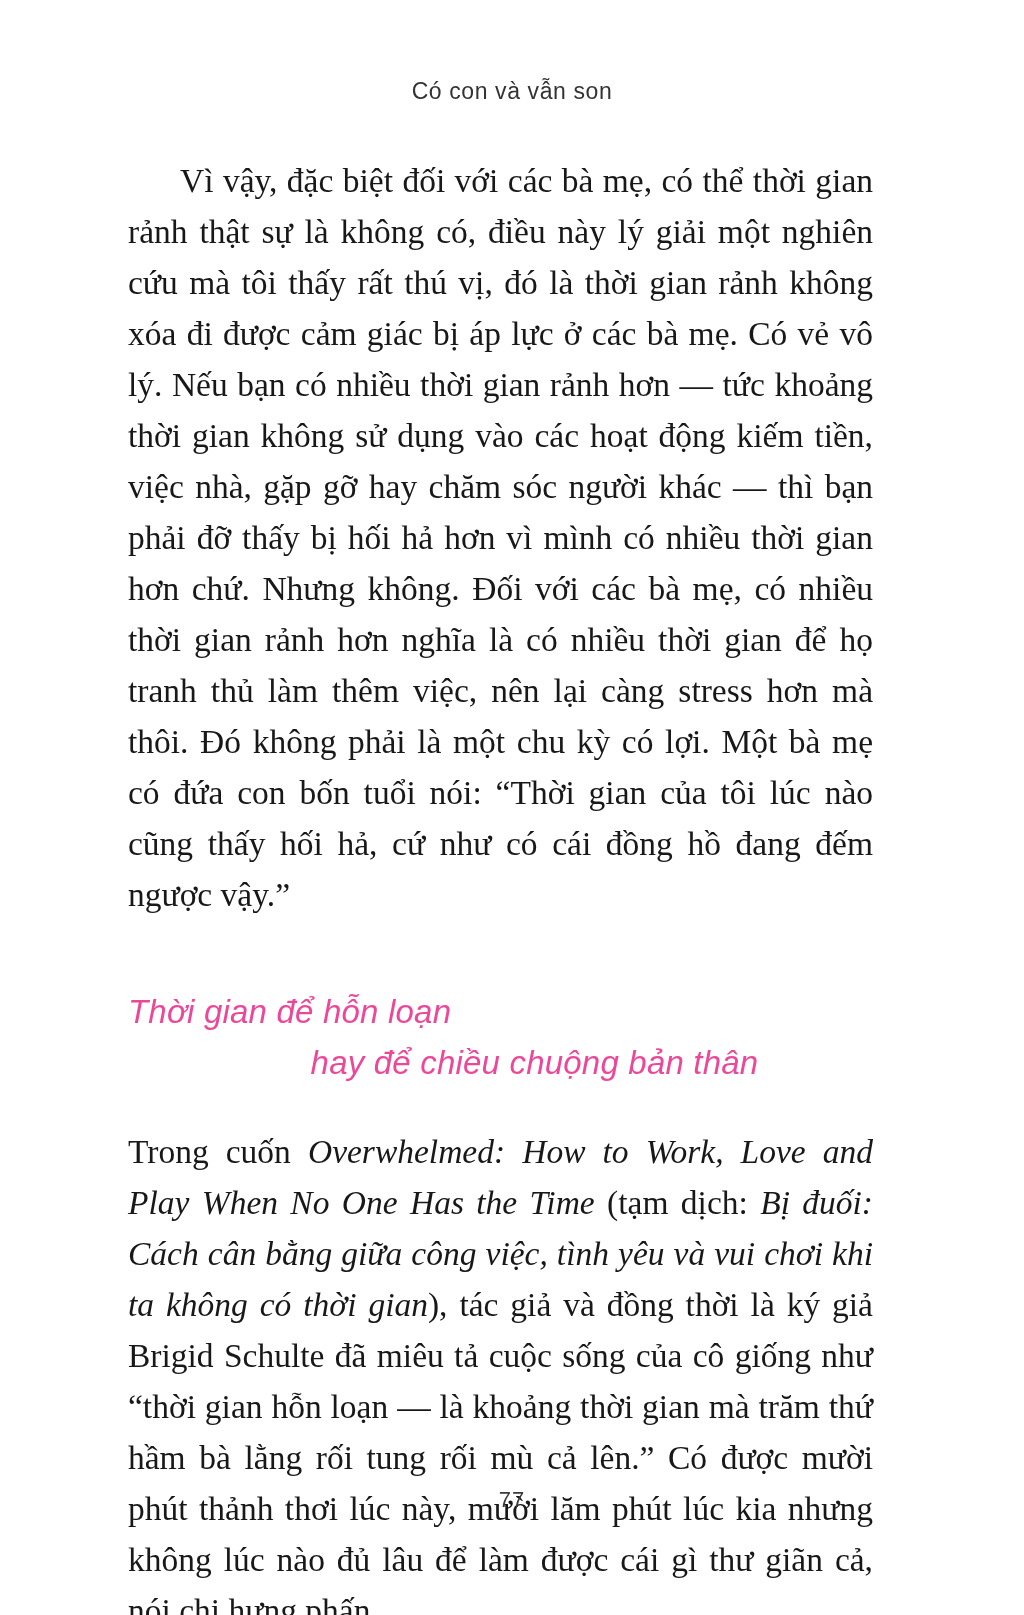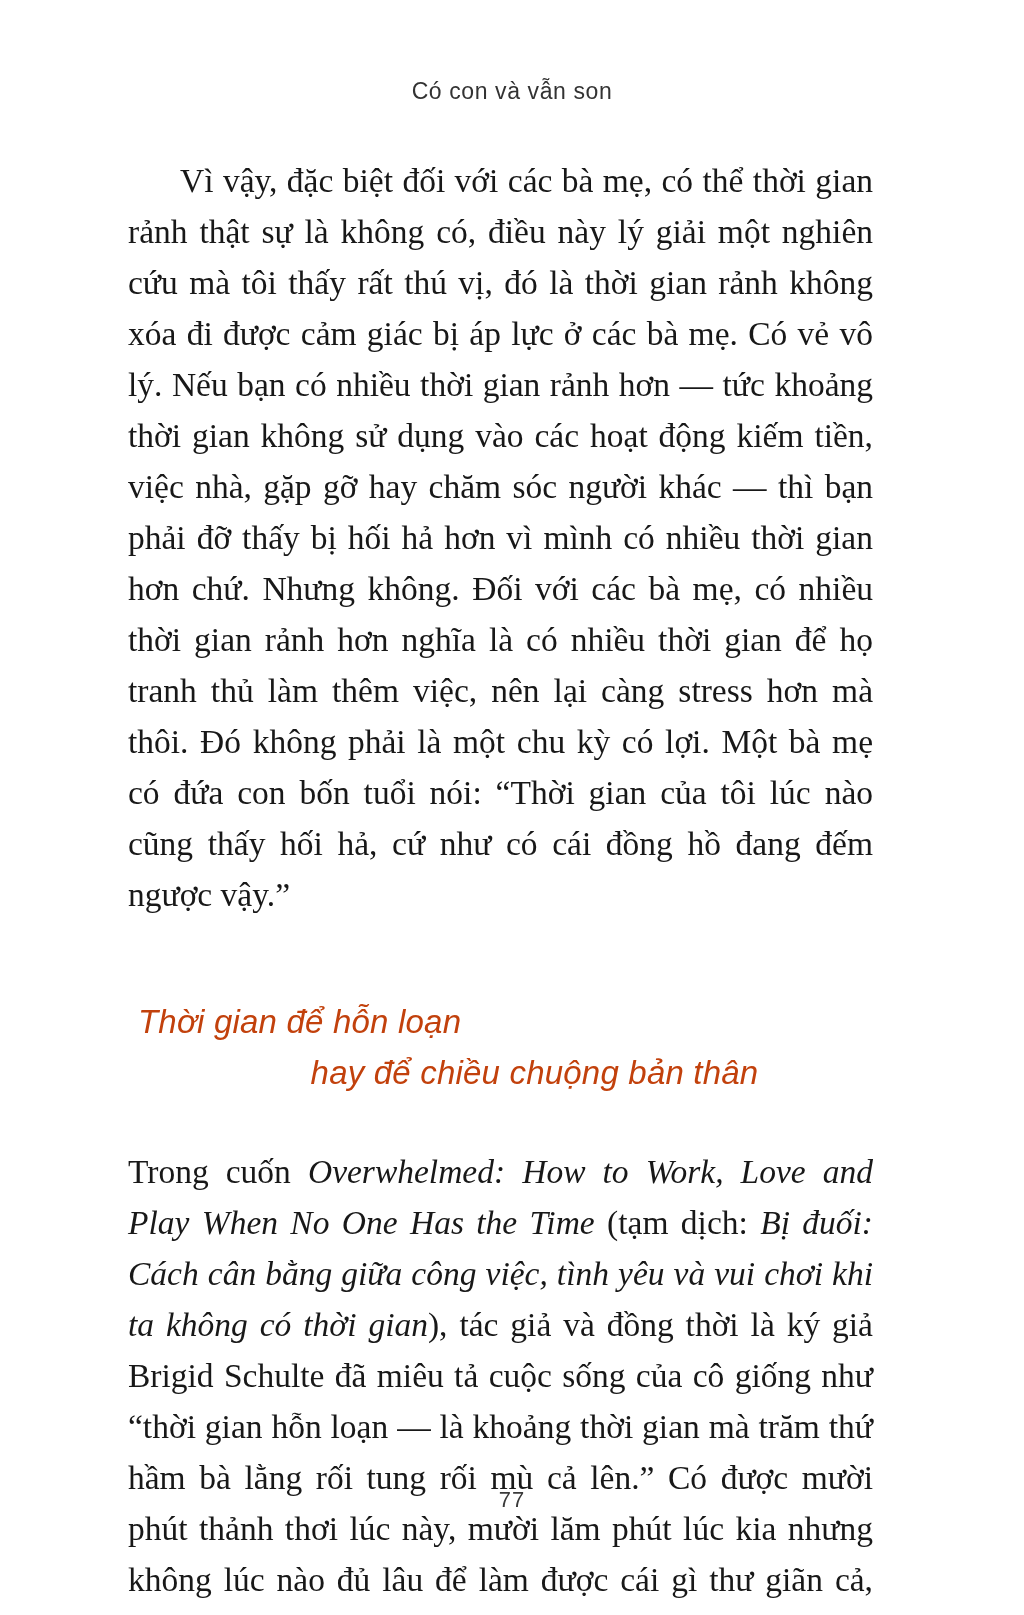--- a/index.html
+++ b/index.html
@@ -50,28 +50,28 @@
     hyphens: none;
   }
   p.body.no-indent { text-indent: 0; }
 
   p.body i, p.body em {
     font-style: italic;
   }
 
   
   .section-heading {
-    margin: 10px;
+    margin: 0;
     padding: 0;
     font-family: "Liberation Sans", sans-serif;
     font-style: italic;
     font-weight: 400;
     font-size: 33px;
     line-height: 51px;
-    color: #c2410c;
+    color: #ec4899;
     letter-spacing: 0.2px;
   }
   .section-heading .line2 {
     display: block;
     padding-left: 68px;
     text-align: center;
   }
 
   .spacer-before-heading { height: 66px; }
   .spacer-after-heading  { height: 38px; }

